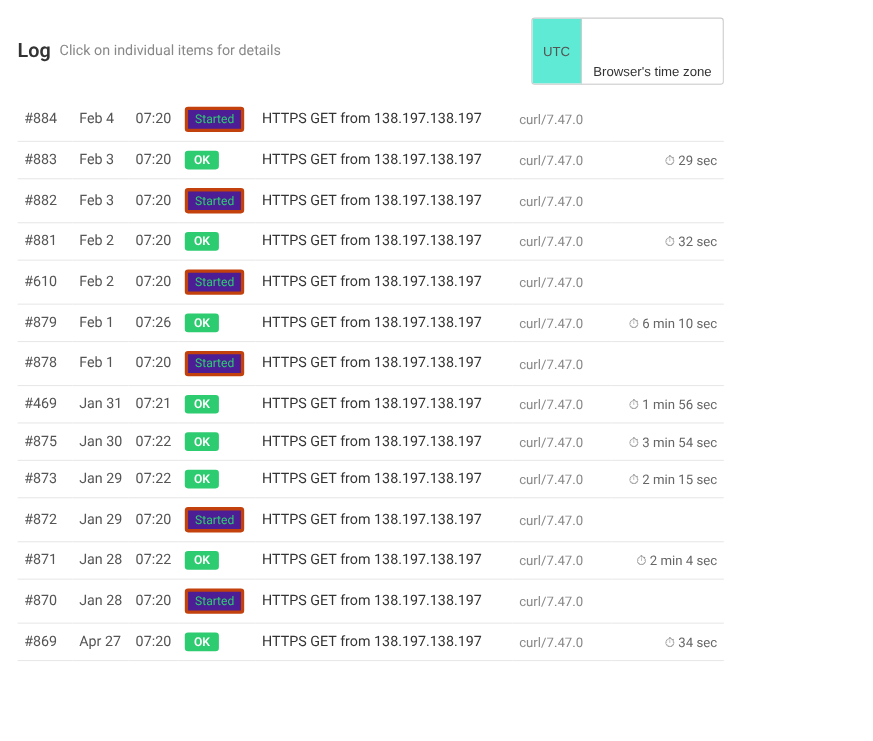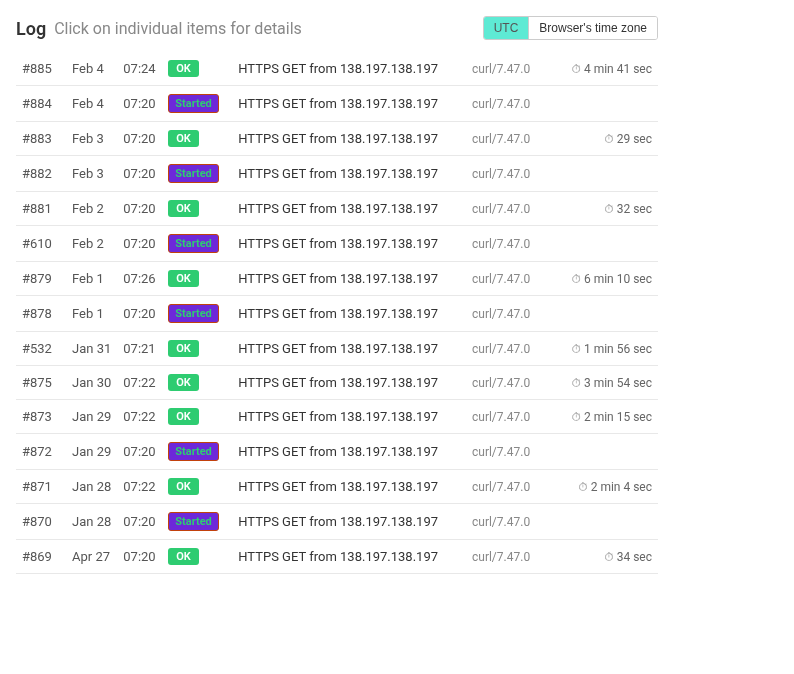--- a/index.html
+++ b/index.html
@@ -23,21 +23,21 @@
       display: flex;
       align-items: center;
       gap: 8px;
     }
     .header-title {
       font-size: 18px;
       font-weight: 600;
       color: #333;
     }
     .header-subtitle {
-      font-size: 16px;
+      font-size: 13px;
       color: #888;
     }
     .timezone-buttons {
       display: flex;
       border: 1px solid #ccc;
       border-radius: 3px;
       overflow: hidden;
     }
     .tz-btn {
       padding: 4px 10px;
@@ -46,20 +46,21 @@
       background: #5eead4;
       border: none;
       border-right: 1px solid #ccc;
       color: #555;
     }
     .tz-btn:last-child { border-right: none; }
     .tz-btn.active {
       background: #fff;
       color: #333;
       font-weight: 500;
+      margin-top: 37px;
     }
     table {
       width: 100%;
       border-collapse: collapse;
     }
     tr {
       border-bottom: 1px solid #e8e8e8;
       cursor: pointer;
     }
     td {
@@ -77,55 +78,46 @@
       display: inline-block;
       background: #2ecc71;
       color: #fff;
       font-size: 11px;
       font-weight: 600;
       padding: 2px 8px;
       border-radius: 3px;
     }
     .badge-started {
       display: inline-block;
-      background: #6d28d9;
+      background: #4c1d95;
       color: #2ecc71;
       font-size: 11px;
-      font-weight: 700;
+      font-weight: 400;
       padding: 2px 6px;
       border-radius: 3px;
-      border: 1px solid #c2410c;
+      border: 3px solid #c2410c;
     }
   </style>
 </head>
 <body>
 
 <div class="container">
   <div class="header">
     <div class="header-left">
       <span class="header-title">Log</span>
       <span class="header-subtitle">Click on individual items for details</span>
     </div>
     <div class="timezone-buttons">
       <button class="tz-btn">UTC</button>
       <button class="tz-btn active">Browser's time zone</button>
     </div>
   </div>
 
   <table>
     <tbody id="log-tbody">
-    <tr>
-    <td class="col-id">#885</td>
-    <td class="col-date">Feb 4</td>
-    <td class="col-time">07:24</td>
-    <td class="col-badge"><span class="badge-ok">OK</span></td>
-    <td class="col-request">HTTPS GET from 138.197.138.197</td>
-    <td class="col-agent">curl/7.47.0</td>
-    <td class="col-duration"><span style="color:#888;">⏱</span> 4 min 41 sec</td>
-  </tr>
         <tr>
     <td class="col-id">#884</td>
     <td class="col-date">Feb 4</td>
     <td class="col-time">07:20</td>
     <td class="col-badge"><span class="badge-started">Started</span></td>
     <td class="col-request">HTTPS GET from 138.197.138.197</td>
     <td class="col-agent">curl/7.47.0</td>
     <td class="col-duration"></td>
   </tr>
         <tr>
@@ -176,21 +168,21 @@
         <tr>
     <td class="col-id">#878</td>
     <td class="col-date">Feb 1</td>
     <td class="col-time">07:20</td>
     <td class="col-badge"><span class="badge-started">Started</span></td>
     <td class="col-request">HTTPS GET from 138.197.138.197</td>
     <td class="col-agent">curl/7.47.0</td>
     <td class="col-duration"></td>
   </tr>
         <tr>
-    <td class="col-id">#532</td>
+    <td class="col-id">#469</td>
     <td class="col-date">Jan 31</td>
     <td class="col-time">07:21</td>
     <td class="col-badge"><span class="badge-ok">OK</span></td>
     <td class="col-request">HTTPS GET from 138.197.138.197</td>
     <td class="col-agent">curl/7.47.0</td>
     <td class="col-duration"><span style="color:#888;">⏱</span> 1 min 56 sec</td>
   </tr>
         <tr>
     <td class="col-id">#875</td>
     <td class="col-date">Jan 30</td>

